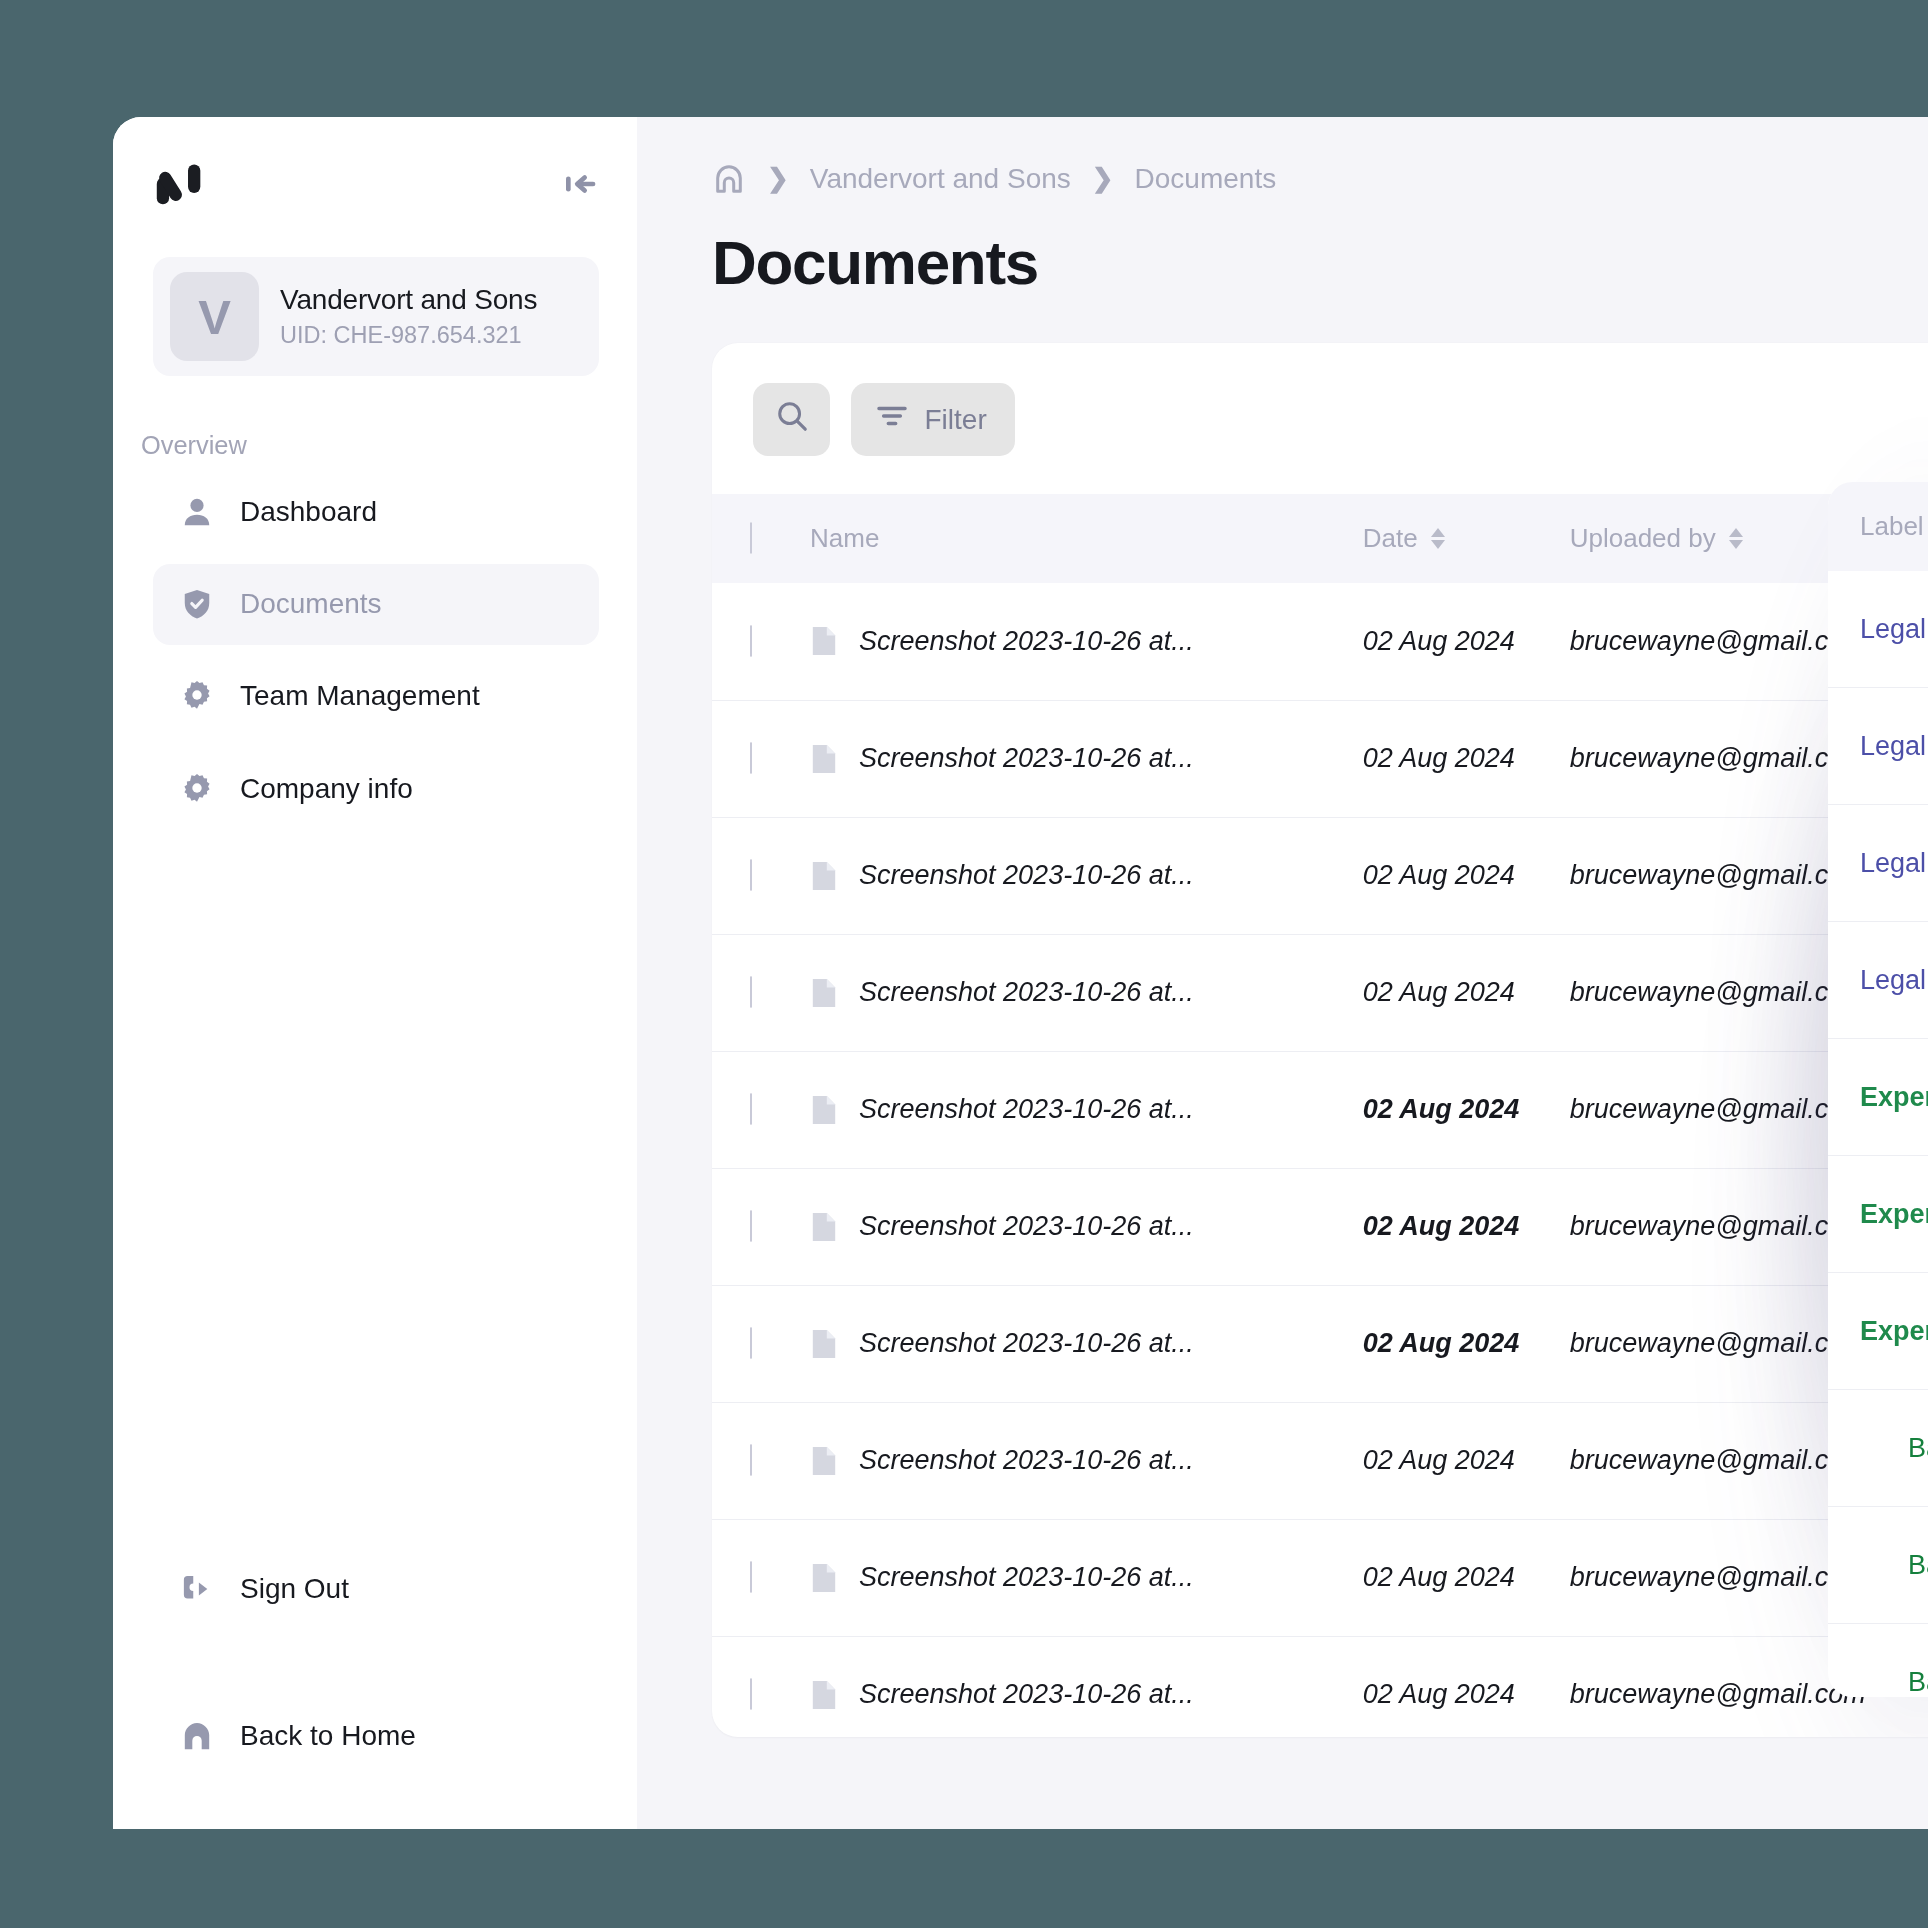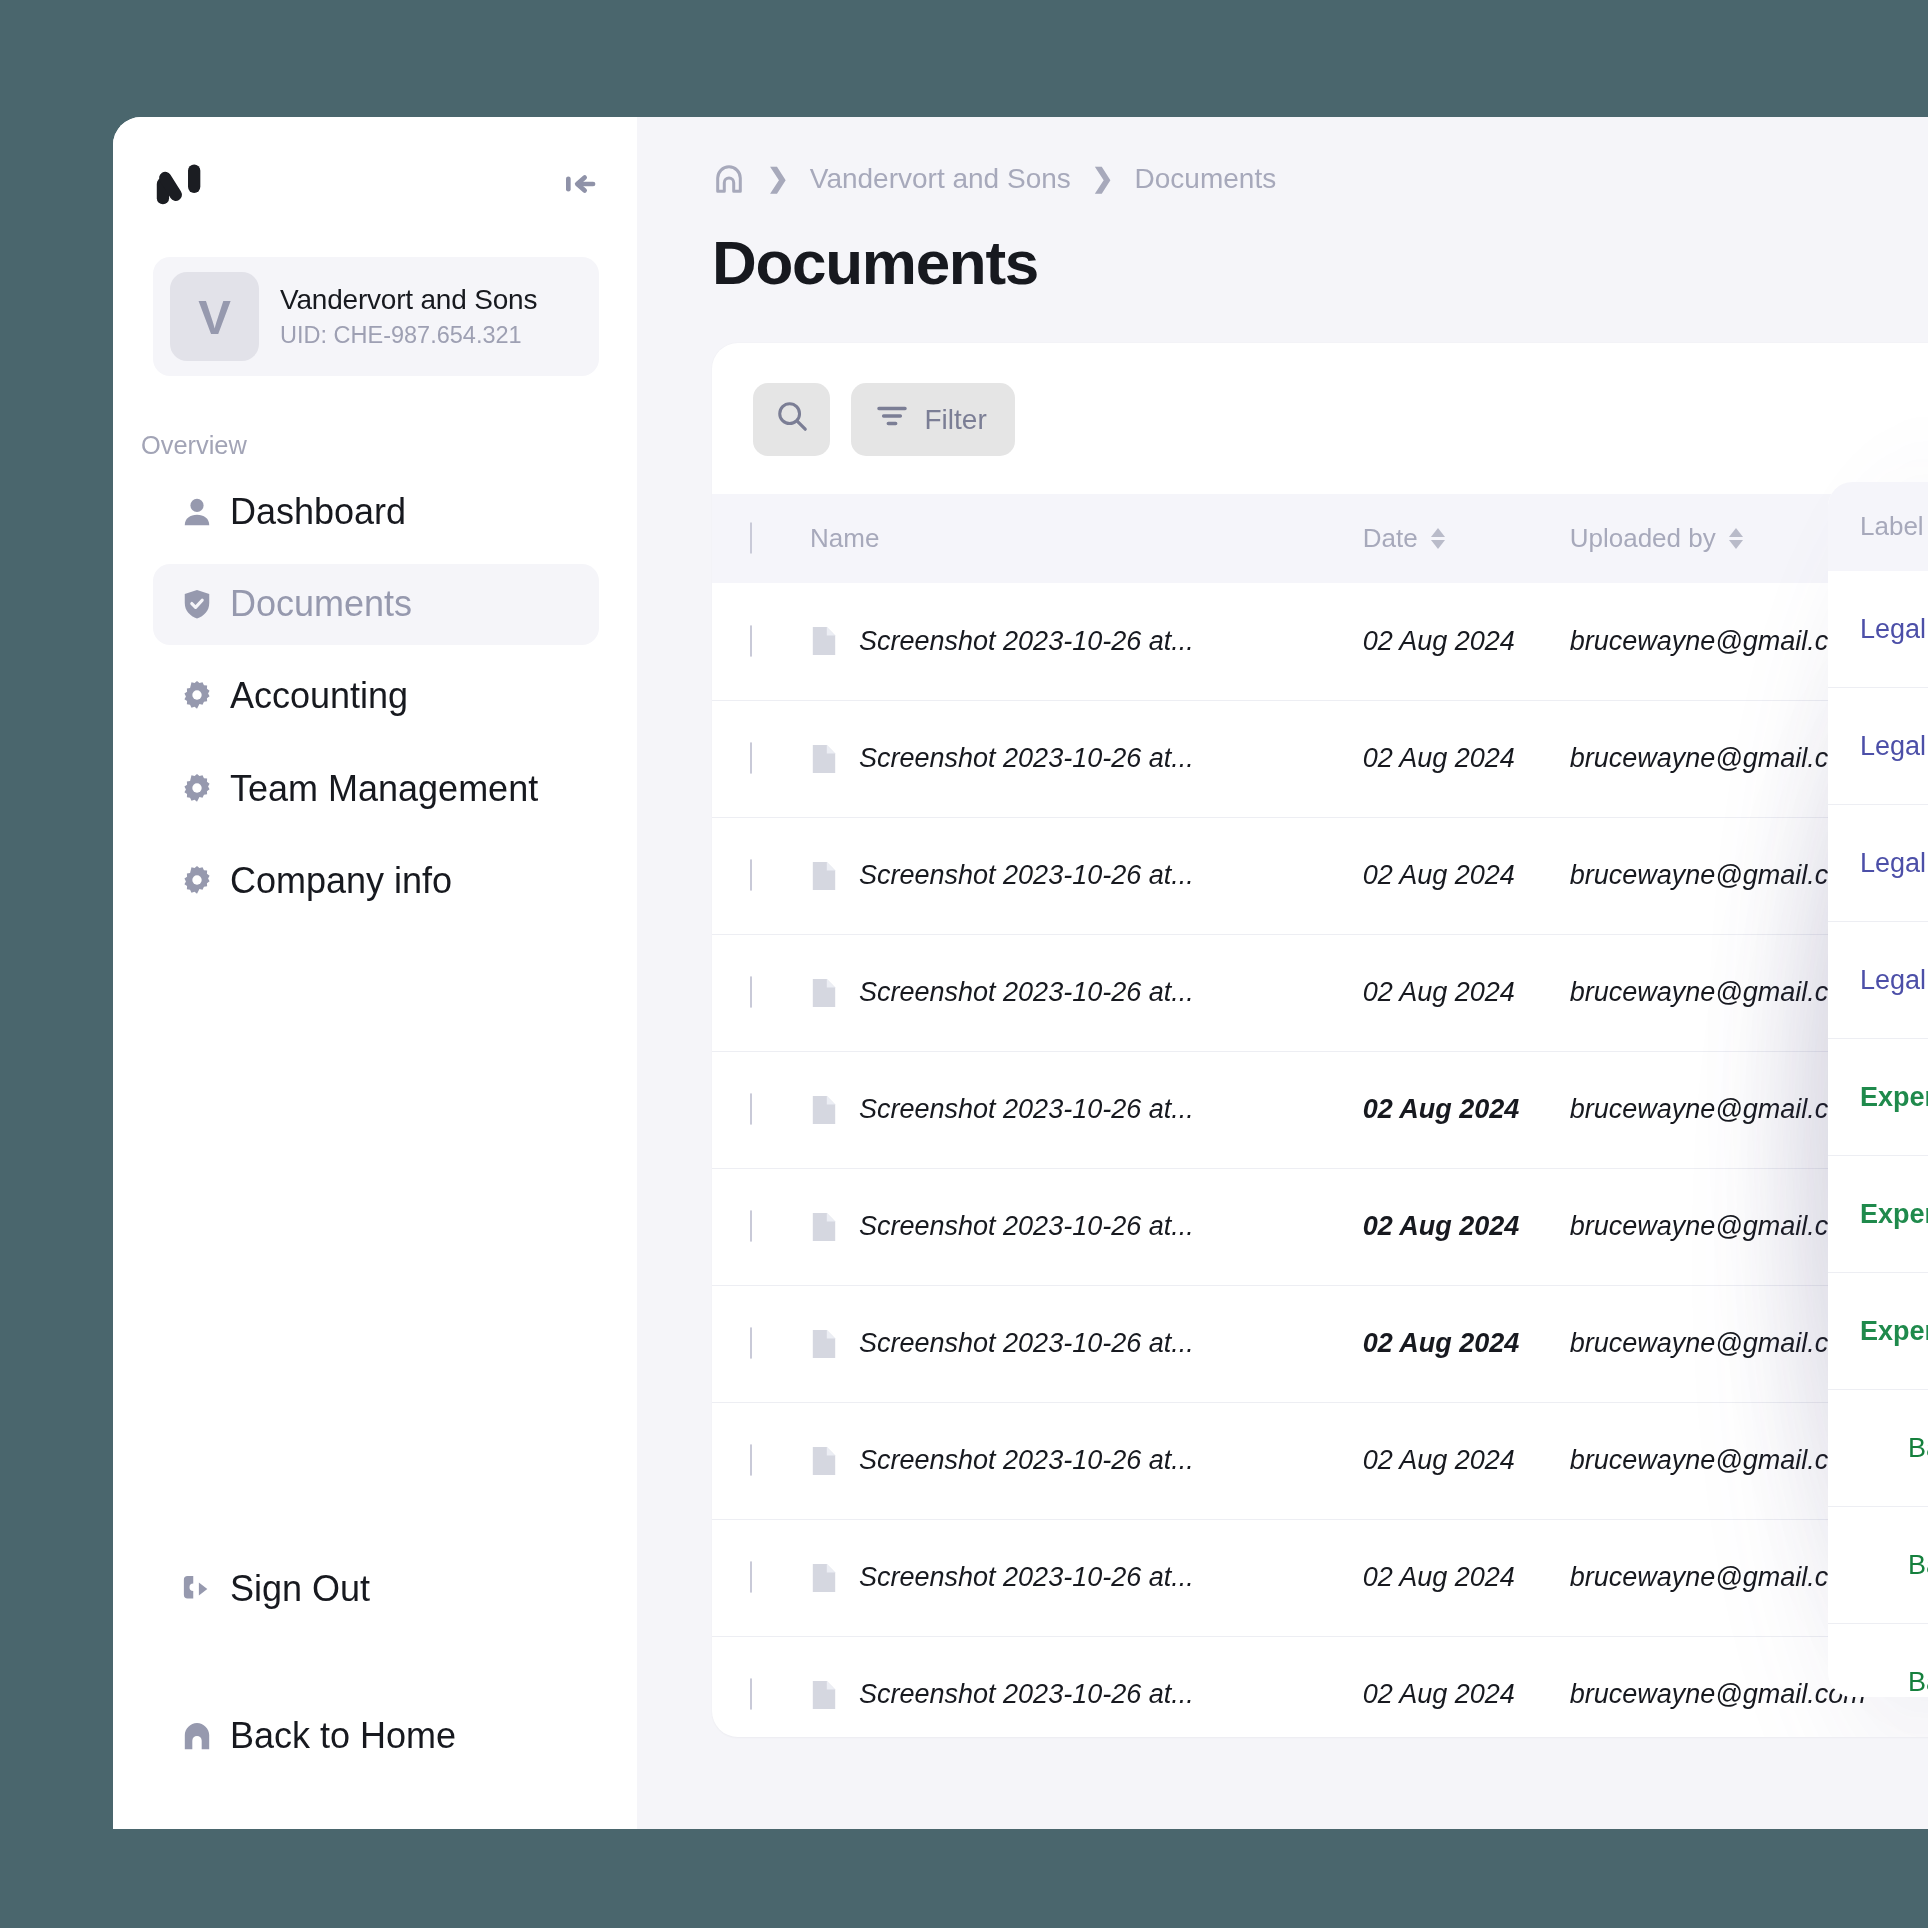--- a/index.html
+++ b/index.html
@@ -52,24 +52,24 @@
   }
   .org-name { font-size: 28px; color: #17191f; font-weight: 400; letter-spacing: -0.2px; }
   .org-uid  { font-size: 23.5px; color: #9ea0b3; margin-top: 6.6px; }
 
   .sb-section-label {
     font-size: 25.4px; color: #a2a4b6;
     padding: 0 0 0 28px; margin: 55px 0 0 0;
   }
   .nav { padding: 0 38px 0 40px; }
   .nav-item {
-    display: flex; align-items: center; gap: 17px;
+    display: flex; align-items: center; gap: 27px;
     height: 81px; border-radius: 17px;
     padding: 0 28px; margin-top: 11.3px;
-    font-size: 36px; color: #17191f;
+    font-size: 28px; color: #17191f;
   }
   .nav-item.active { background: #f5f5f9; color: #9699ae; }
   .nav-item .nav-ico { width: 32px; height: 32px; display:flex; align-items:center; justify-content:center; flex: 0 0 32px; }
 
   .sb-bottom { margin-top: auto; padding: 0 38px 53px 40px; }
   .sb-bottom .nav-item { margin-top: 0; }
   .sb-bottom .spacer { height: 66px; }
 
   
   .main {
@@ -242,29 +242,20 @@
           <svg width="32" height="32" viewBox="0 0 34 34">
               <path d="M17 2l13 4.5v9.5c0 8.5-5.6 13.8-13 16.5C9.6 29.8 4 24.5 4 16V6.5z" fill="#9699ae"></path>
               <path d="M11.5 16.5l4 4 7-7.5" fill="none" stroke="#f5f5f9" stroke-width="3.4" stroke-linecap="round" stroke-linejoin="round"></path>
             </svg>
         </span>
         <span>Documents</span>
       </div>
     </nav>
 
     <nav class="nav">
-      <div class="nav-item">
-        <span class="nav-ico">
-          <svg width="30" height="30" viewBox="0 0 32 32">
-              <path d="M16 0l2.6 2.2 3.3-.9 1.5 3.1 3.4.5-.2 3.4 2.8 2-1.6 3 1.6 3-2.8 2 .2 3.4-3.4.5-1.5 3.1-3.3-.9L16 29.7l-2.6-2.2-3.3.9-1.5-3.1-3.4-.5.2-3.4-2.8-2 1.6-3-1.6-3 2.8-2-.2-3.4 3.4-.5L10.1 1.3l3.3.9z" fill="#9699ae"></path>
-              <circle cx="16" cy="14.9" r="5" fill="#fff"></circle>
-            </svg>
-        </span>
-        <span>Accounting</span>
-      </div>
       <div class="nav-item">
         <span class="nav-ico">
           <svg width="30" height="30" viewBox="0 0 32 32">
               <path d="M16 0l2.6 2.2 3.3-.9 1.5 3.1 3.4.5-.2 3.4 2.8 2-1.6 3 1.6 3-2.8 2 .2 3.4-3.4.5-1.5 3.1-3.3-.9L16 29.7l-2.6-2.2-3.3.9-1.5-3.1-3.4-.5.2-3.4-2.8-2 1.6-3-1.6-3 2.8-2-.2-3.4 3.4-.5L10.1 1.3l3.3.9z" fill="#9699ae"></path>
               <circle cx="16" cy="14.9" r="5" fill="#fff"></circle>
             </svg>
         </span>
         <span>Team Management</span>
       </div>
       <div class="nav-item">

